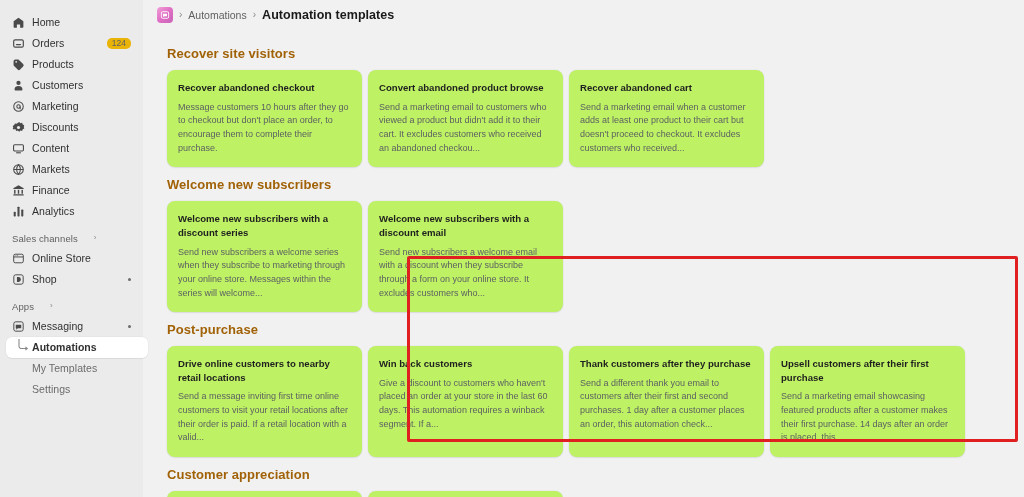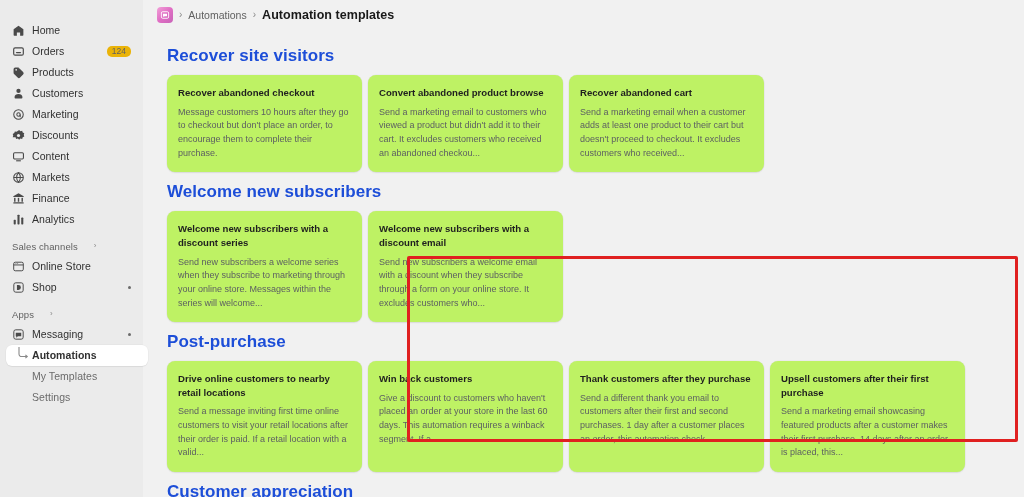--- a/index.html
+++ b/index.html
@@ -24,21 +24,21 @@
     height: 497px;
     position: relative;
   }
 
   
   .sidebar {
     width: 143px;
     min-width: 143px;
     height: 497px;
     background: #ebebeb;
-    padding: 20px 0 0 0;
+    padding: 12px 0 0 0;
     position: relative;
     z-index: 2;
   }
 
   .nav-item {
     display: flex;
     align-items: center;
     height: 21px;
     margin: 0 6px;
     padding: 0 6px;
@@ -180,23 +180,23 @@
 
   .content {
     padding: 6px 8px 0 14px;
   }
 
   .section {
     margin-bottom: 0;
   }
 
   .section-title {
-    font-size: 17px;
+    font-size: 13px;
     font-weight: bold;
-    color: #1d4ed8;
+    color: #a16207;
     letter-spacing: 0.05px;
     padding: 10px 0 9px 10px;
   }
 
   .card-grid {
     display: flex;
     flex-wrap: wrap;
     gap: 6px;
     padding-left: 10px;
   }

